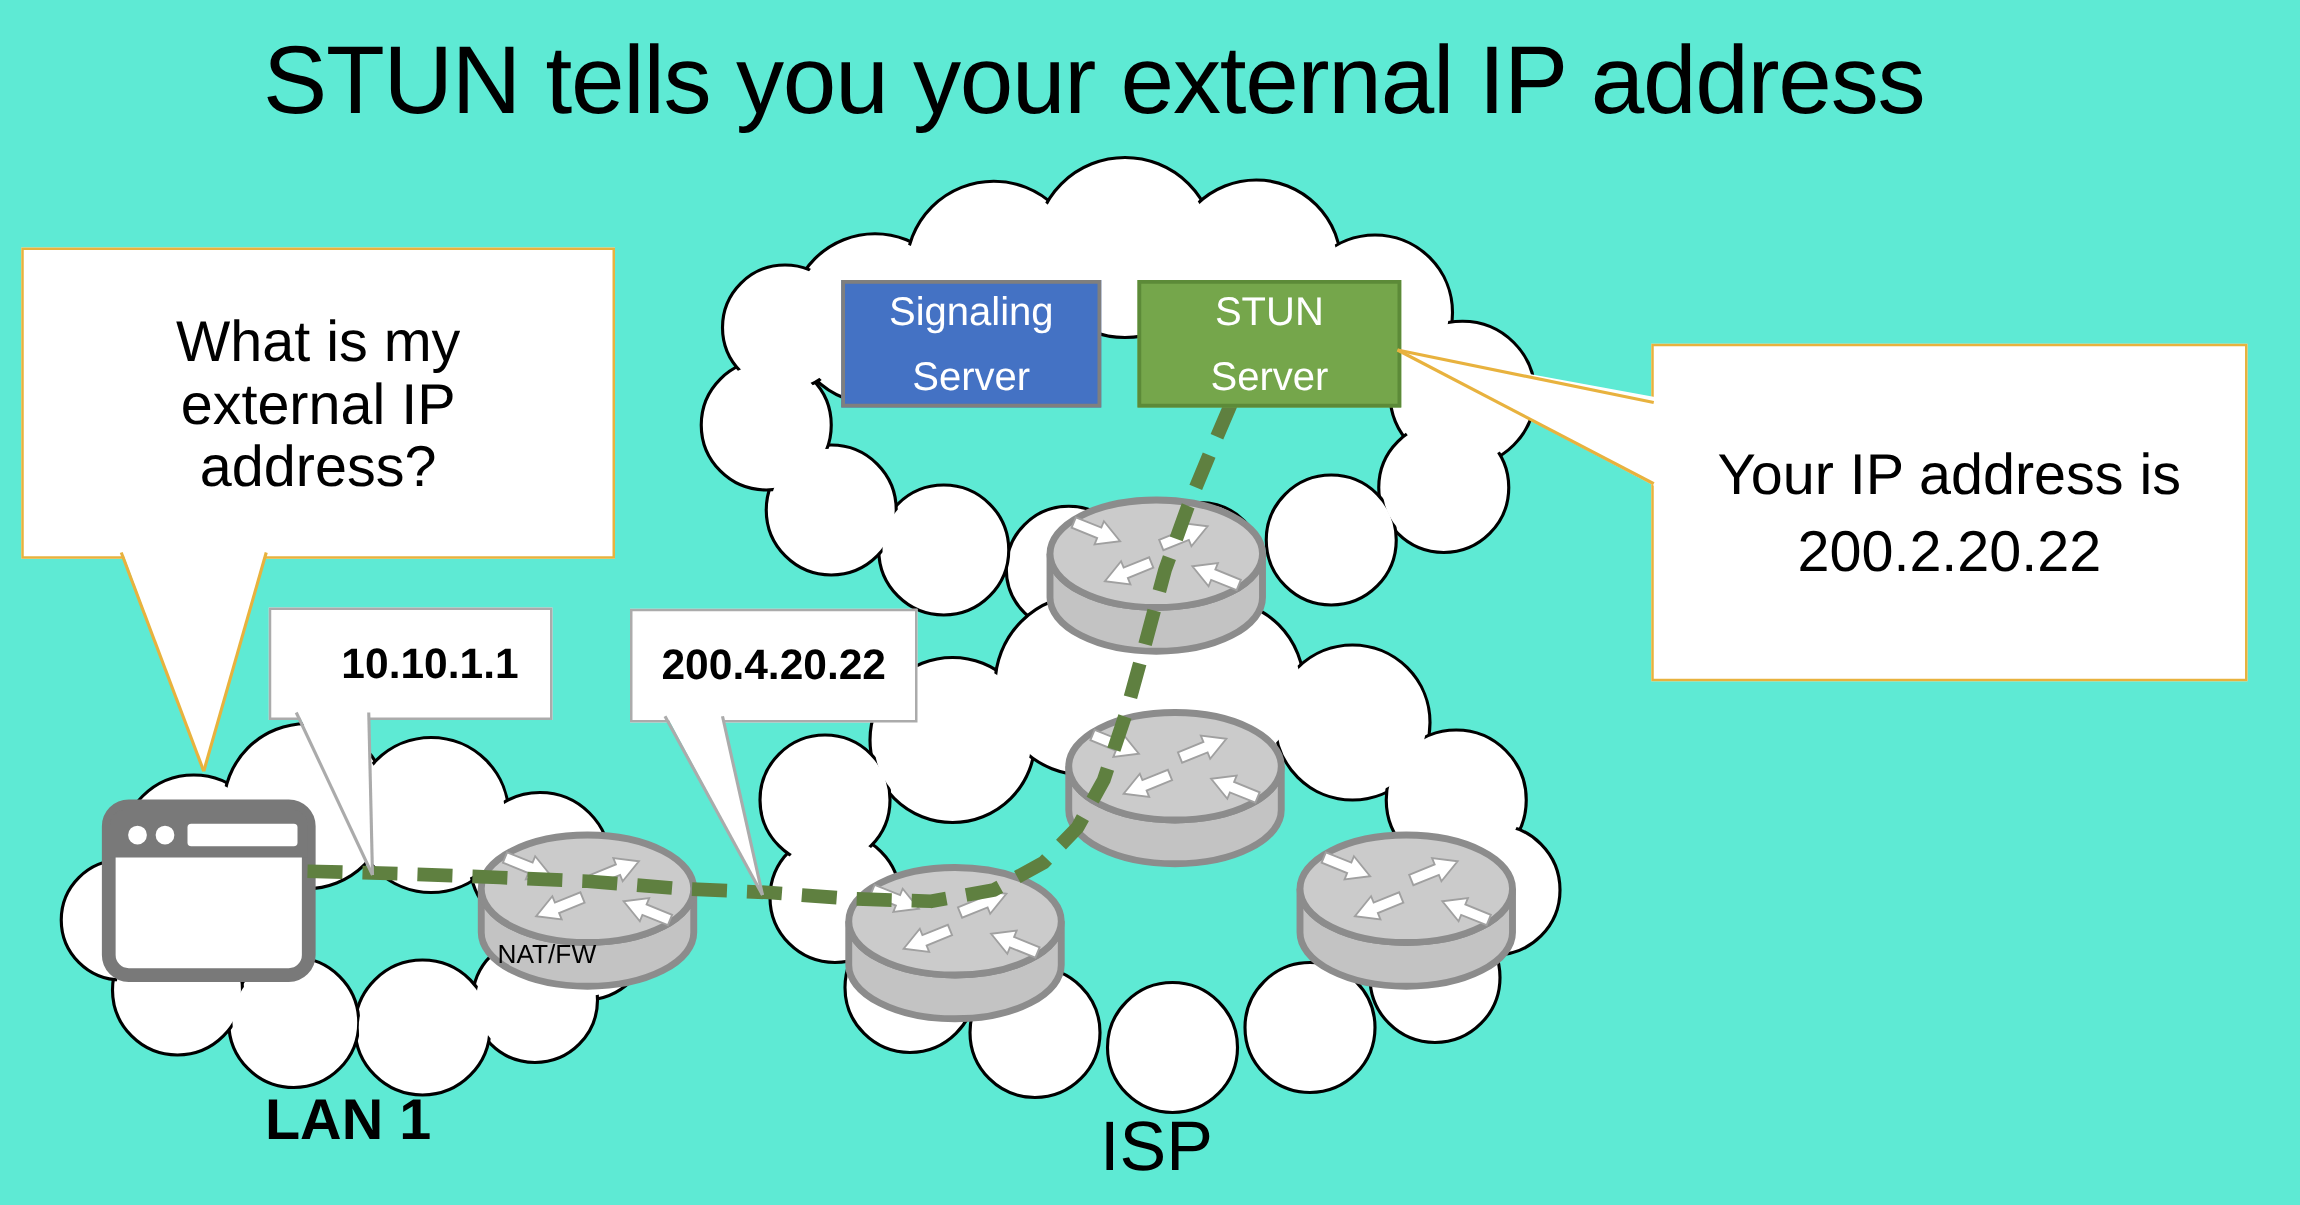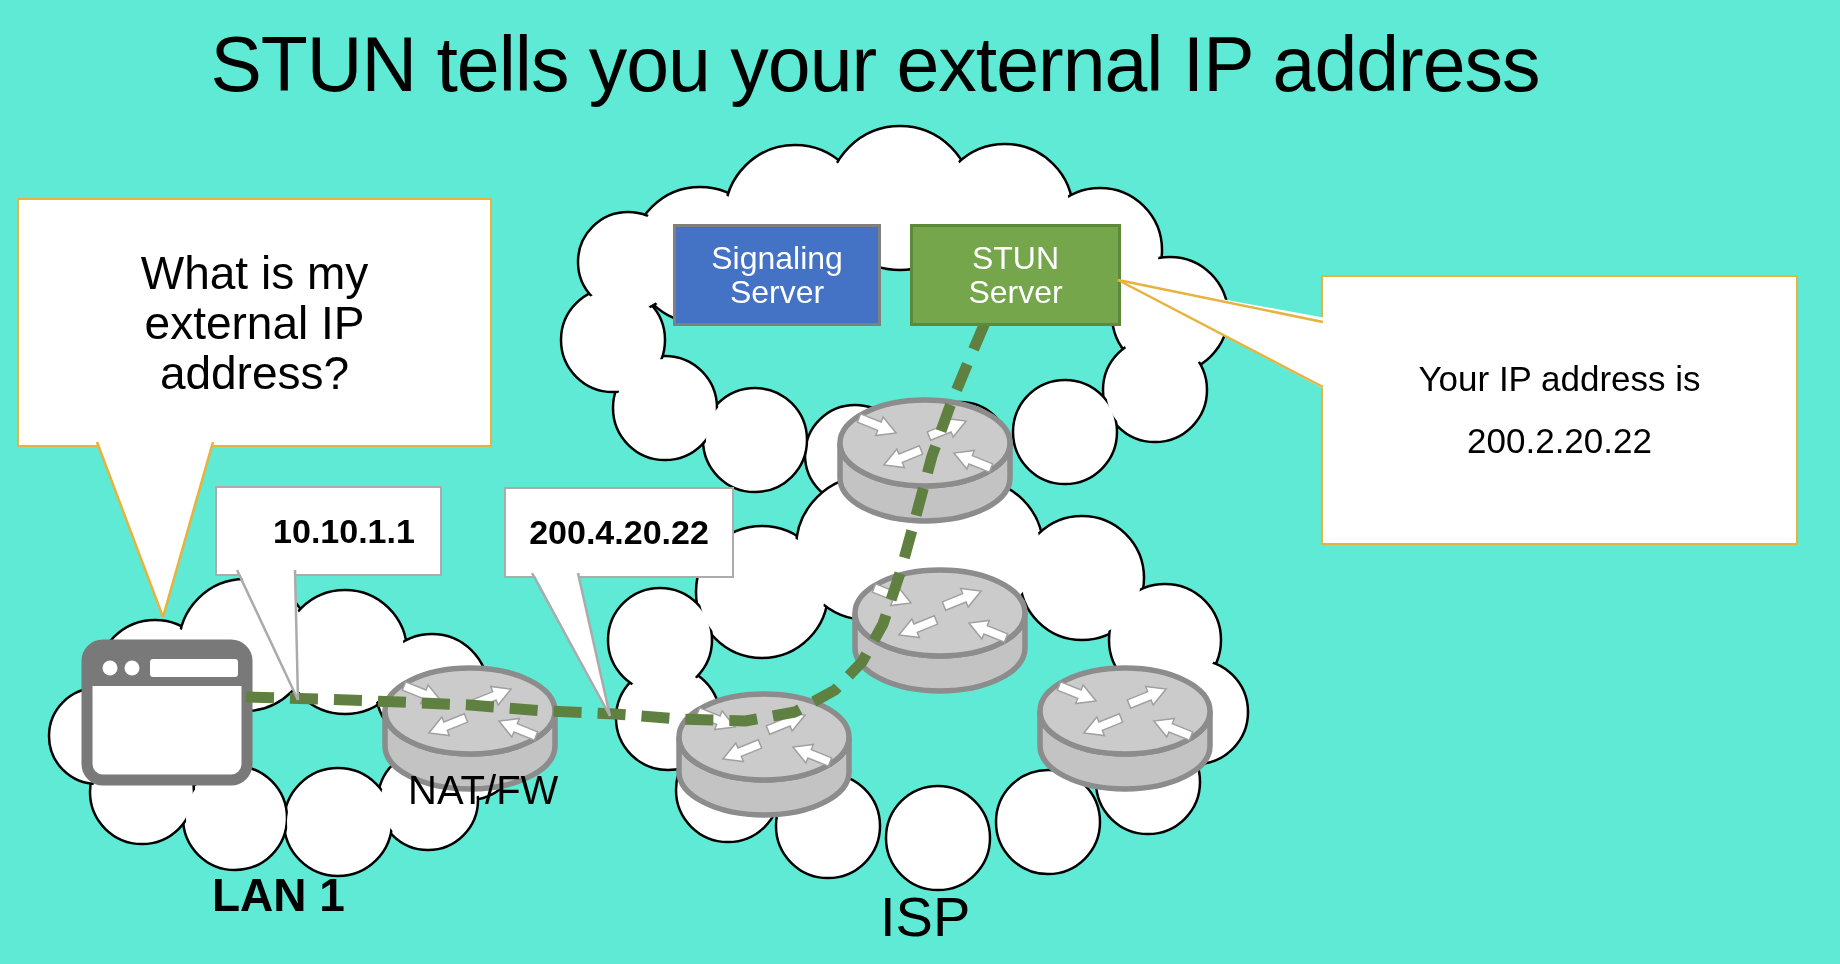--- a/index.html
+++ b/index.html
@@ -6,38 +6,38 @@
   .slide{position:relative;width:1840px;height:964px;background:#5eead4;overflow:hidden;
          font-family:"Liberation Sans",sans-serif;color:#000;}
   .layer{position:absolute;left:0;top:0;width:1840px;height:964px;}
   #diagram{z-index:1;}
   .txt{position:absolute;z-index:3;white-space:pre-wrap;}
   .box{position:absolute;z-index:2;display:flex;align-items:center;justify-content:center;
        text-align:center;background:#fff;}
   #tails{z-index:5;pointer-events:none;}
   .title{position:absolute;left:150px;top:20px;width:1450px;text-align:center;
          font-size:77px;font-weight:300;letter-spacing:-1px;z-index:3;}
-  .srv{color:#fff;font-size:32px;line-height:34px;font-weight:400;}
+  .srv{color:#fff;font-size:32px;line-height:52px;font-weight:400;}
   .srv-sig{left:673px;top:224px;width:202px;height:96px;background:#4472C4;border:3px solid #7F7F7F;}
   .srv-stun{left:910px;top:224px;width:205px;height:96px;background:#75A64B;border:3px solid #5C8A38;}
   .srv .inner{max-width:150px;}
   .srv-stun .inner{max-width:120px;}
   .callout-gold{border:2.5px solid #E8B23E;}
   .callout-gray{border:2.5px solid #ABABAB;}
   .q-callout{left:17px;top:198px;width:471px;height:245px;font-size:46px;line-height:50px;}
   .q-callout .inner{max-width:330px;}
-  .a-callout{left:1321px;top:275px;width:473px;height:266px;font-size:35px;line-height:62px;}
+  .a-callout{left:1321px;top:275px;width:473px;height:266px;font-size:46px;line-height:62px;}
   .a-callout .inner{max-width:420px;}
   .ip-callout{font-size:34px;font-weight:700;}
   .ip1{left:215px;top:486px;width:192px;height:86px;padding-left:31px;}
   .ip2{left:504px;top:487px;width:226px;height:87px;}
   .lbl-cloud{left:600px;top:152px;font-size:47px;font-weight:700;}
   .lbl-lan{left:212px;top:868px;font-size:46px;font-weight:700;}
   .lbl-isp{left:880px;top:884px;font-size:56px;font-weight:400;}
-  .lbl-nat{left:398px;top:768px;font-size:40px;font-weight:400;margin-left:10px;}
+  .lbl-nat{left:398px;top:752px;font-size:21px;font-weight:400;}
 </style>
 </head>
 <body>
 
 <div class="slide">
 
   <svg id="diagram" class="layer" viewBox="0 0 1840 964">
     <defs>
       <path id="arr" d="M0,-4.5 L22,-4.5 L22,-10 L40,0 L22,10 L22,4.5 L0,4.5 Z"></path>
       <symbol id="router-sym" viewBox="0 0 180 130" overflow="visible">

